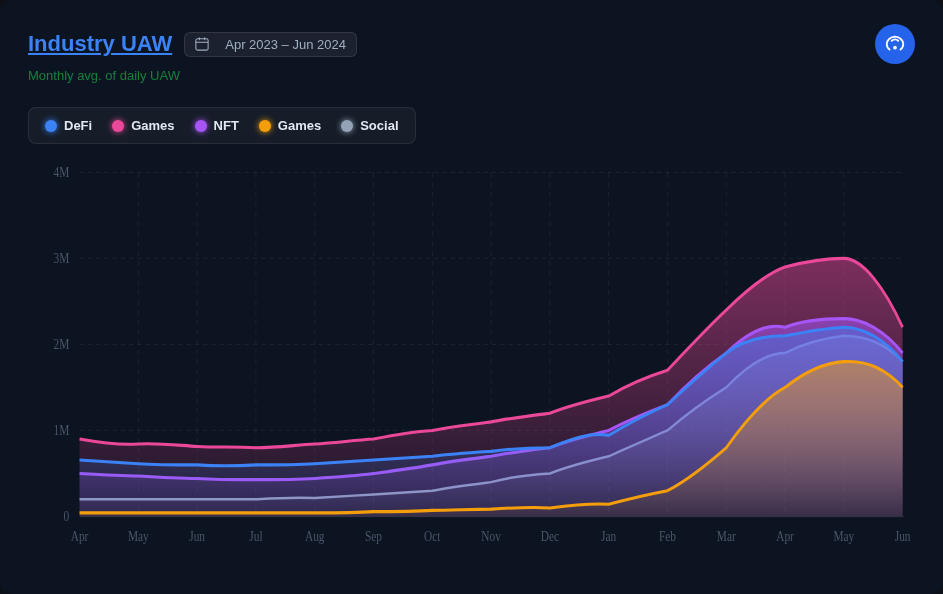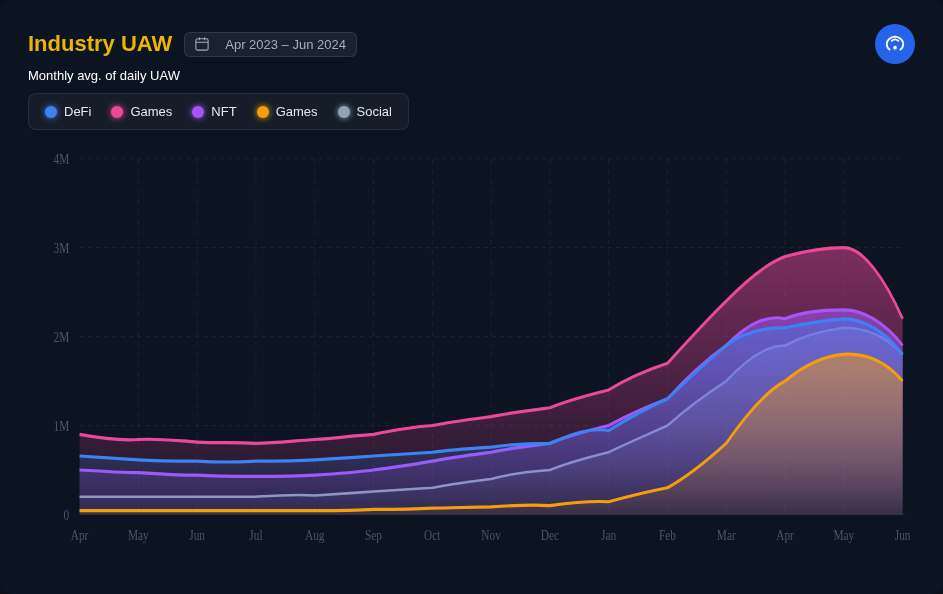--- a/index.html
+++ b/index.html
@@ -29,42 +29,43 @@
       margin-bottom: 4px;
     }
     .title-group {
       display: flex;
       align-items: center;
       gap: 12px;
     }
     .chart-title {
       font-size: 22px;
       font-weight: 700;
-      color: #eab308;
+      color: #3b82f6;
+      text-decoration: underline;
     }
     .date-range {
       display: flex;
       align-items: center;
       gap: 16px;
       background: rgba(255,255,255,0.06);
       border: 1px solid rgba(255,255,255,0.1);
       border-radius: 6px;
       padding: 4px 10px;
       font-size: 13px;
       color: #a0aec0;
     }
     .calendar-icon {
       width: 14px;
       height: 14px;
       color: #a0aec0;
     }
     .subtitle {
       font-size: 13px;
-      color: #ffffff;
-      margin-bottom: 10px;
+      color: #15803d;
+      margin-bottom: 24px;
     }
     .logo-btn {
       width: 40px;
       height: 40px;
       background: #2563eb;
       border-radius: 50%;
       display: flex;
       align-items: center;
       justify-content: center;
       cursor: pointer;
@@ -72,20 +73,21 @@
     .legend {
       display: flex;
       align-items: center;
       gap: 20px;
       margin-bottom: 16px;
       background: rgba(255,255,255,0.04);
       border: 1px solid rgba(255,255,255,0.08);
       border-radius: 8px;
       padding: 10px 16px;
       width: fit-content;
+      font-weight: bold;
     }
     .legend-item {
       display: flex;
       align-items: center;
       gap: 7px;
       font-size: 13px;
       color: #e2e8f0;
       cursor: pointer;
     }
     .legend-dot {

